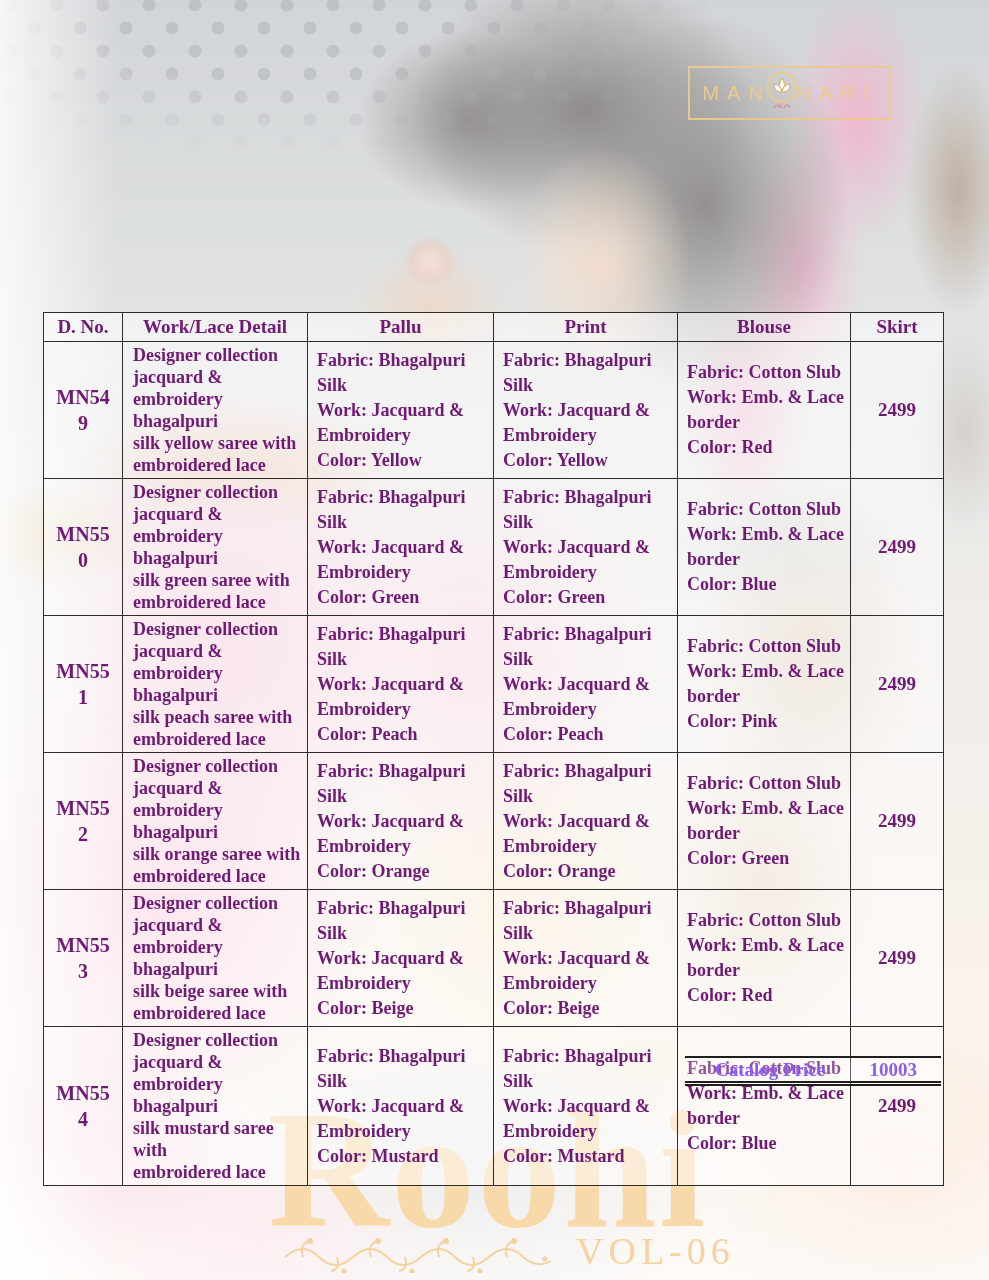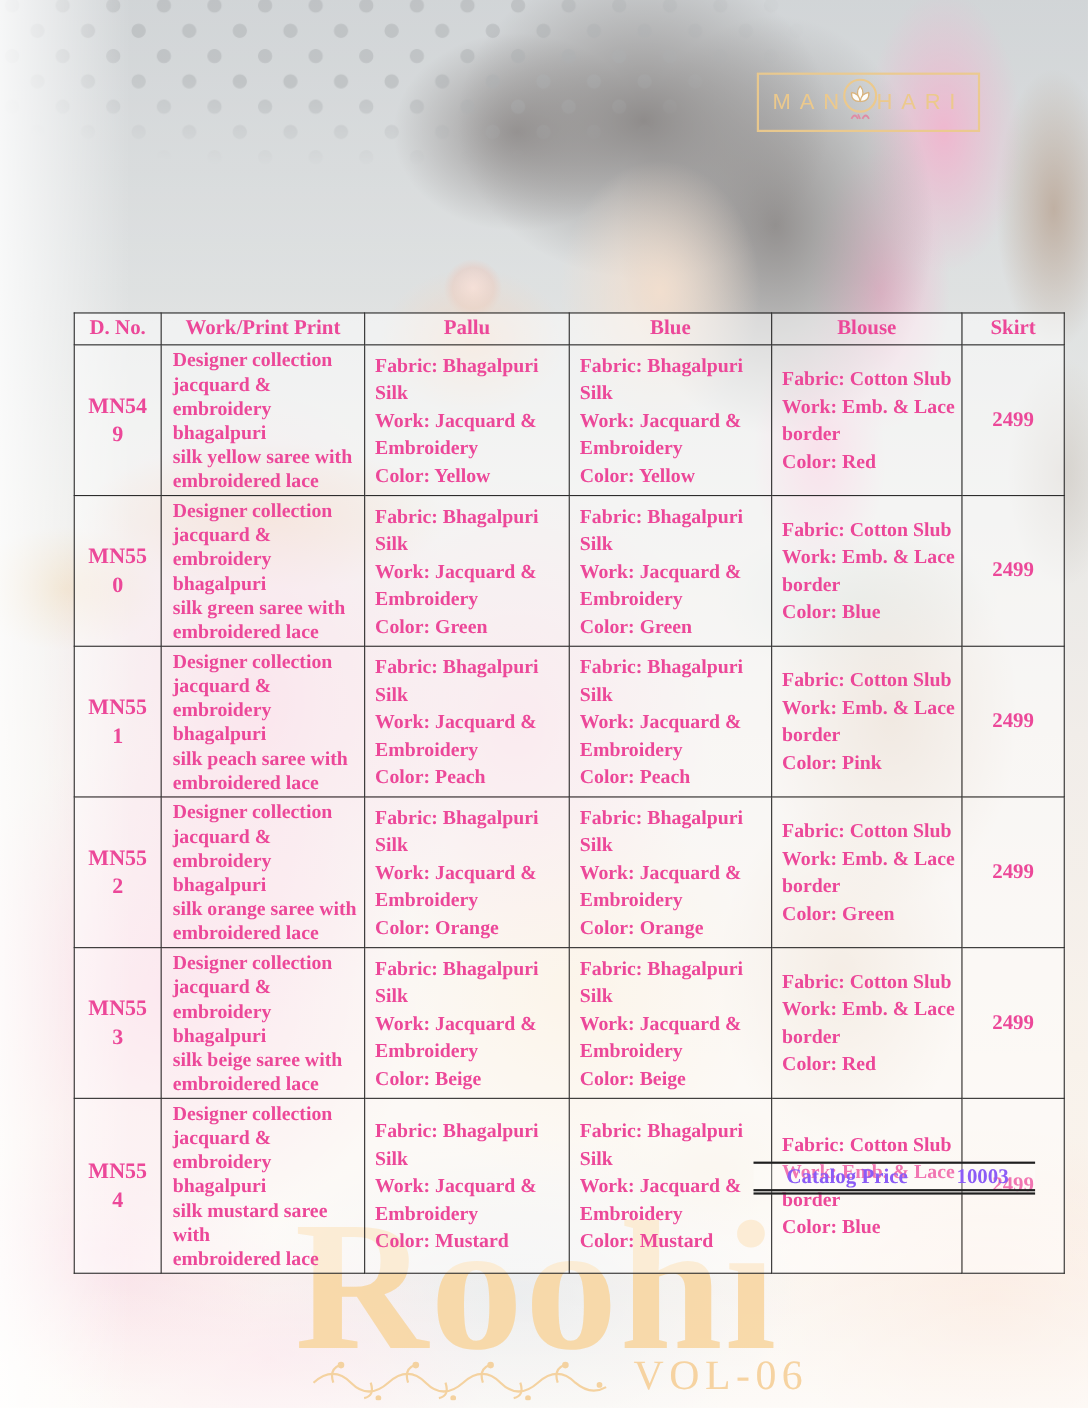--- a/index.html
+++ b/index.html
@@ -63,22 +63,22 @@
       linear-gradient(rgba(255,255,255,.44), rgba(255,255,255,.44));}
 
   
   .logo{position:absolute;left:688px;top:18px;width:199px;height:50px;z-index:4;
     border:2px solid rgba(235,201,140,.95);display:flex;align-items:center;justify-content:center;
     color:#ecc98c;font-family:"Liberation Sans",sans-serif;font-size:20px;font-weight:400;
     letter-spacing:8px;margin-top:48px;}
   .logo .lotus{margin:0 -2px 0 -6px;flex:0 0 auto;}
 
   
-  table.catalog{position:absolute;left:43px;top:284px;z-index:4;border-collapse:collapse;
-    table-layout:fixed;width:900px;color:#ec4899;margin-left:24px;}
+  table.catalog{position:absolute;left:43px;top:312px;z-index:4;border-collapse:collapse;
+    table-layout:fixed;width:900px;color:#701a75;}
   table.catalog th,table.catalog td{border:1.6px solid #2d2d2d;background:rgba(255,255,255,.5);
     font-weight:700;white-space:pre-line;overflow:hidden;}
   table.catalog th{height:26px;font-size:19px;text-align:center;padding:1px 2px;}
   table.catalog td{height:113px;vertical-align:middle;}
   td.c-dno{text-align:center;font-size:20px;word-break:break-all;padding:0 10px;line-height:26px;}
   td.c-detail{font-size:18px;line-height:22px;padding:2px 4px 2px 10px;}
   td.c-fabric{font-size:18px;line-height:25px;padding:2px 3px 2px 9px;}
   td.c-price{text-align:center;font-size:19px;}
 
   
@@ -121,23 +121,23 @@
       <col style="width:79px">
         <col style="width:185px">
         <col style="width:186px">
       <col style="width:184px">
         <col style="width:173px">
         <col style="width:93px">
     </colgroup>
     <thead>
       <tr>
         <th>D. No.</th>
-        <th>Work/Print Print</th>
+        <th>Work/Lace Detail</th>
         <th>Pallu</th>
-        <th>Blue</th>
+        <th>Print</th>
         <th>Blouse</th>
         <th>Skirt</th>
       </tr>
     </thead>
     <tbody>
       <tr>
         <td class="c-dno">MN549</td>
         <td class="c-detail">Designer collection
 jacquard &amp;
 embroidery bhagalpuri

